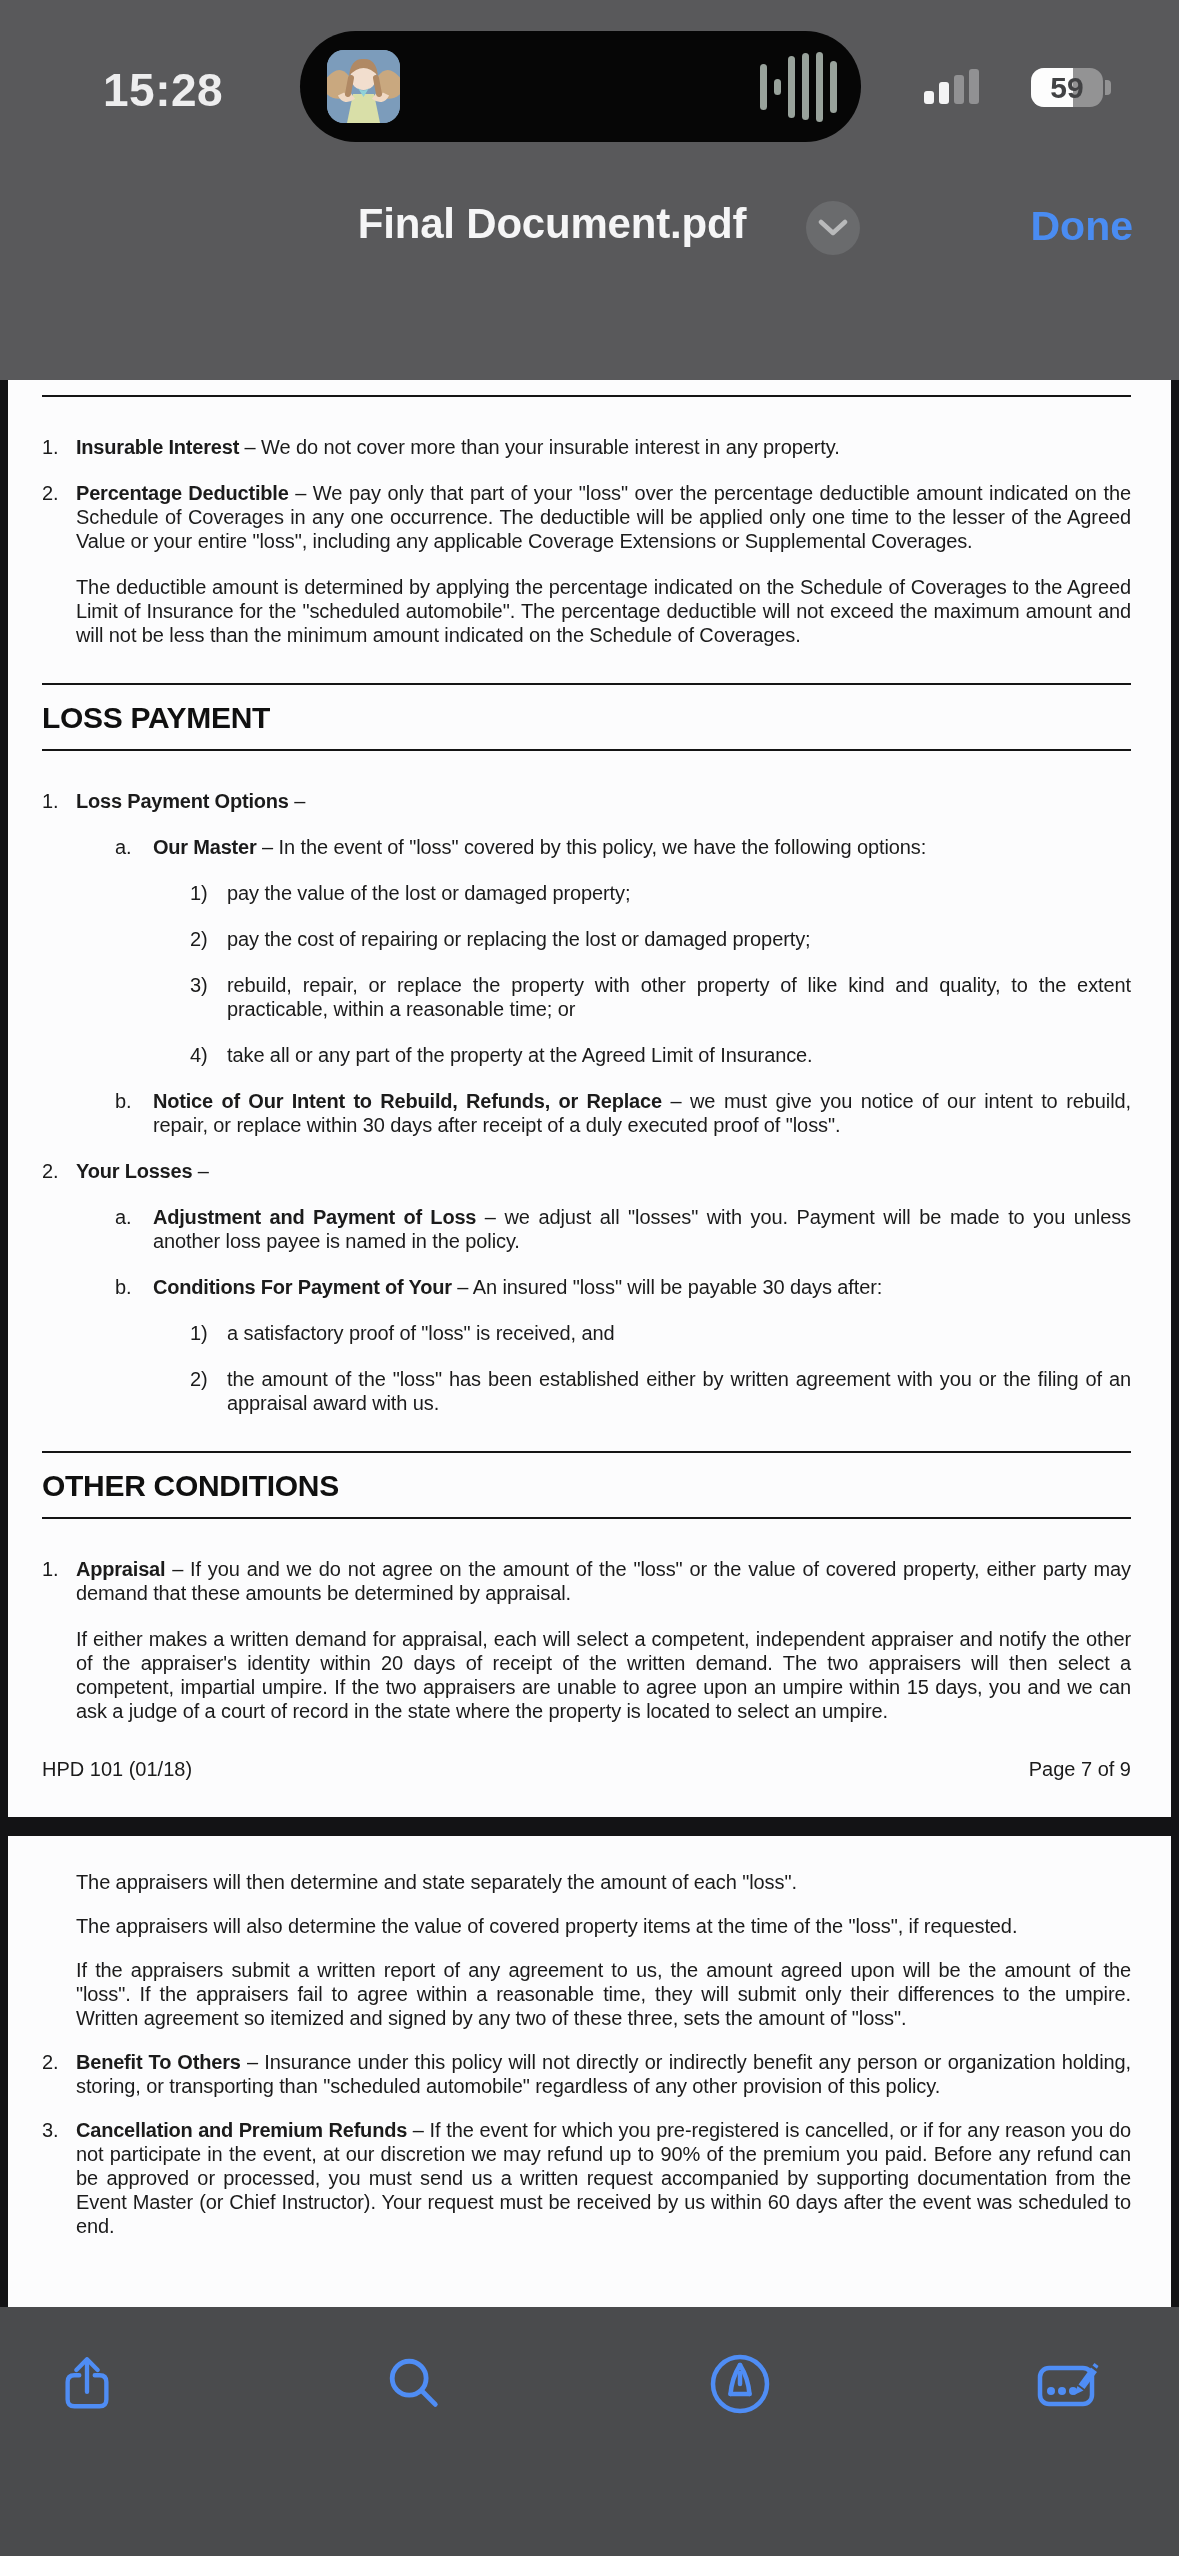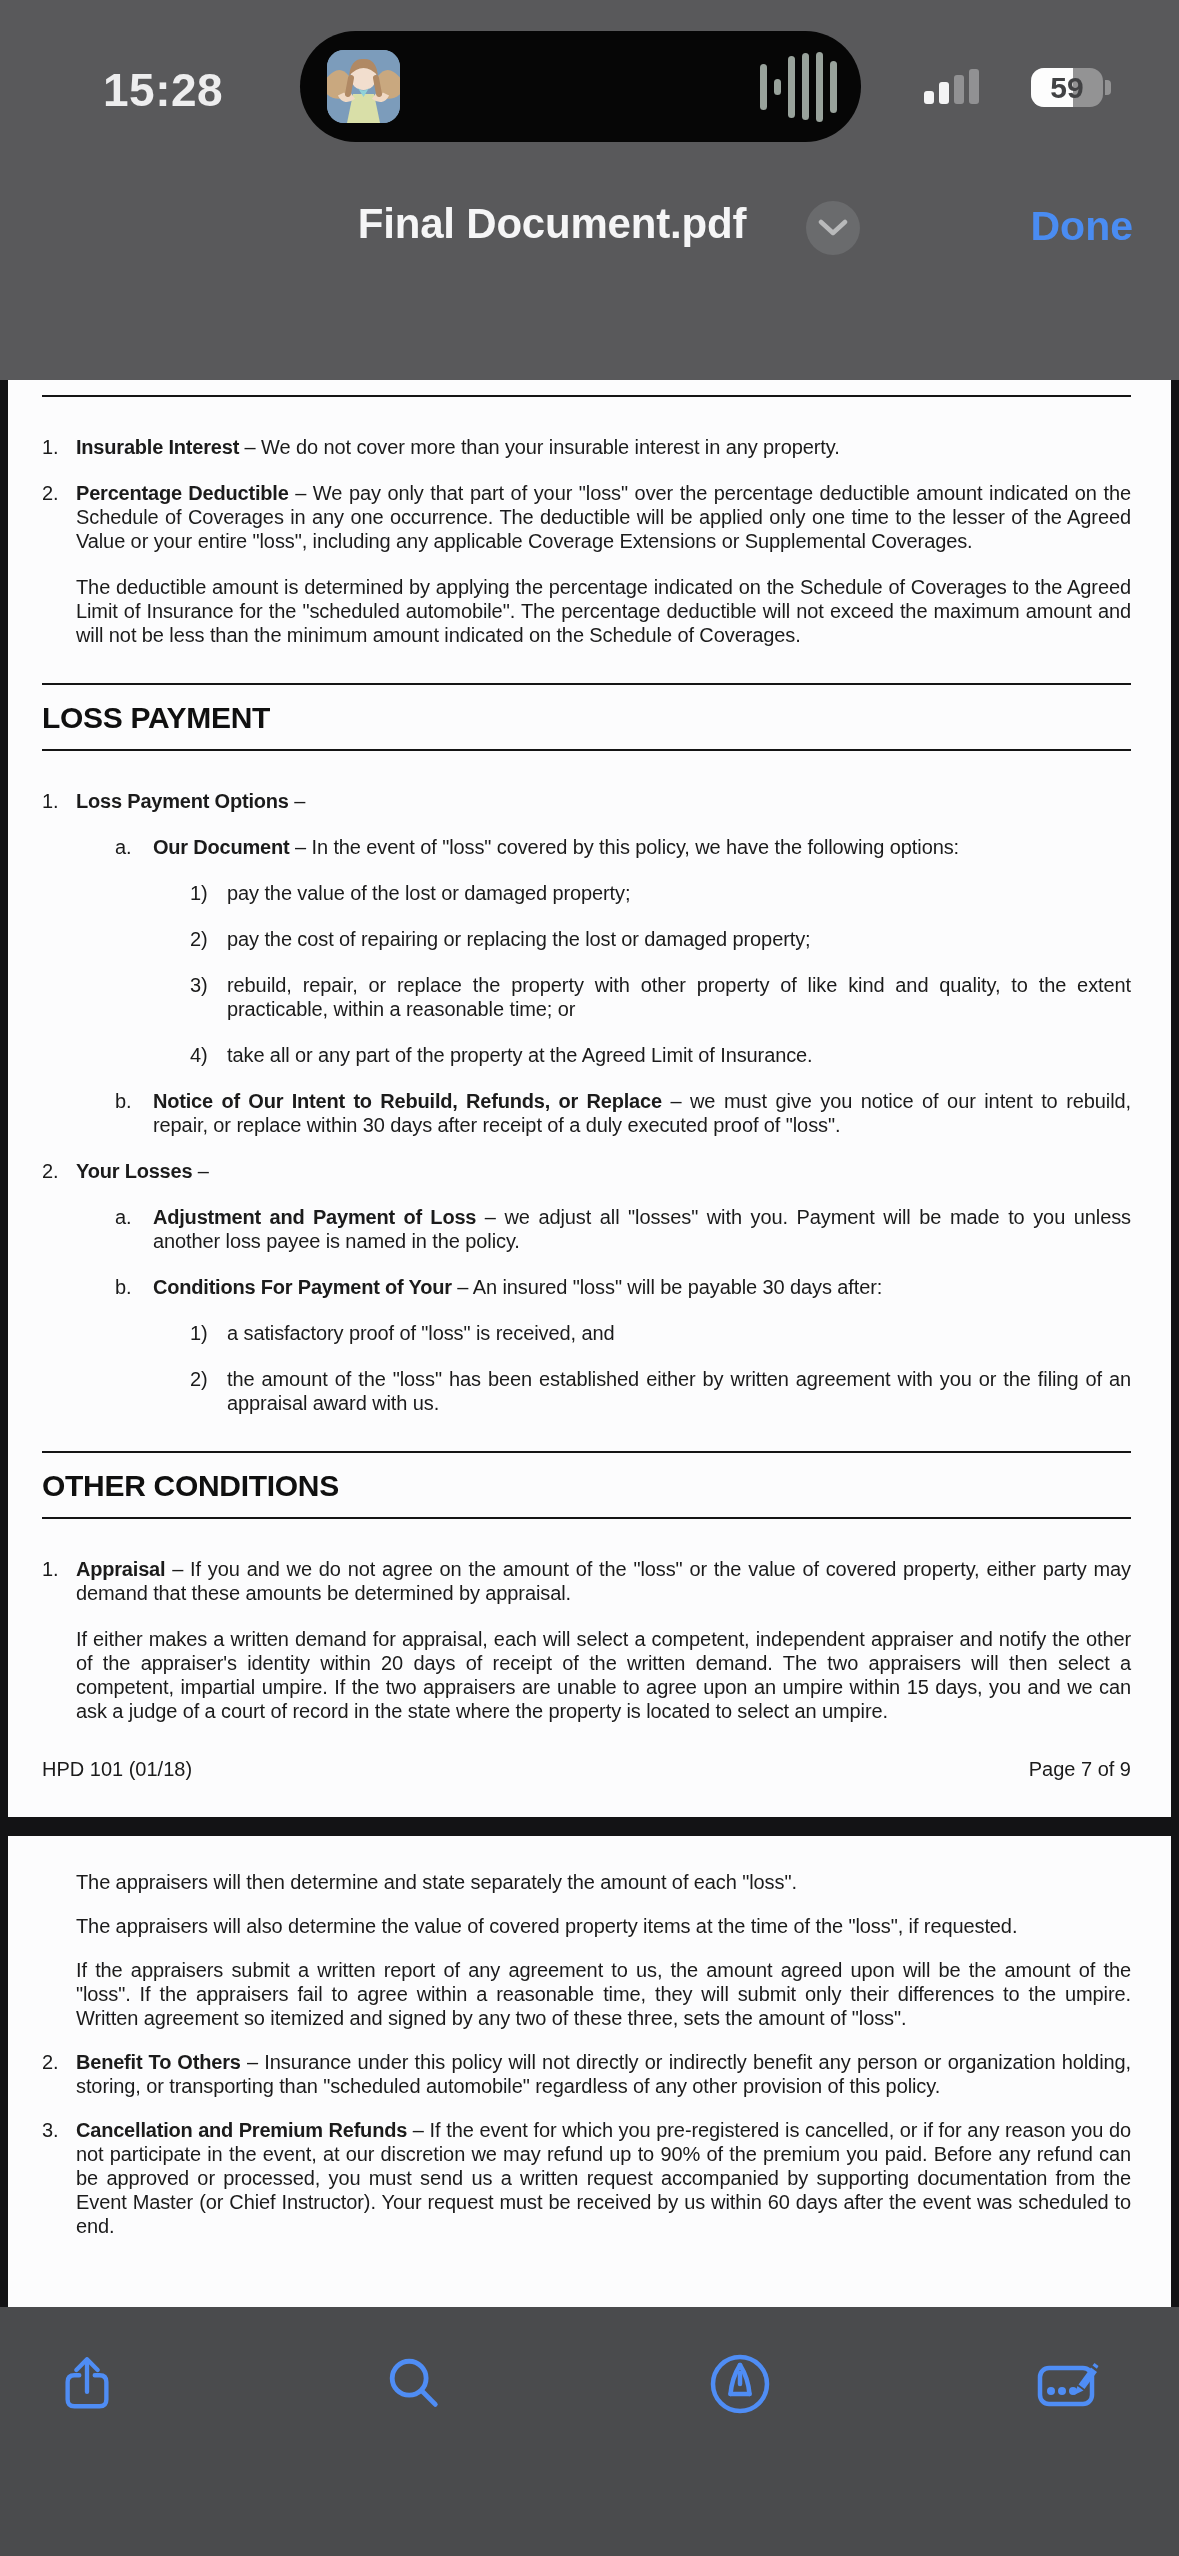--- a/index.html
+++ b/index.html
@@ -147,21 +147,21 @@
       <div class="sectitle">LOSS PAYMENT</div>
       <div class="rule"></div>
     </div>
 
     <div class="li lv1">
       <span class="mk">1.</span>
       <div class="tx"><b>Loss Payment Options</b> <span>–</span></div>
     </div>
     <div class="li lv2">
       <span class="mk">a.</span>
-      <div class="tx"><b>Our Document</b> <span>– In the event of "loss" covered by this policy, we have the following options:</span></div>
+      <div class="tx"><b>Our Master</b> <span>– In the event of "loss" covered by this policy, we have the following options:</span></div>
     </div>
     <div class="li lv3">
       <span class="mk">1)</span>
       <div class="tx">pay the value of the lost or damaged property;</div>
     </div>
     <div class="li lv3">
       <span class="mk">2)</span>
       <div class="tx">pay the cost of repairing or replacing the lost or damaged property;</div>
     </div>
     <div class="li lv3">

